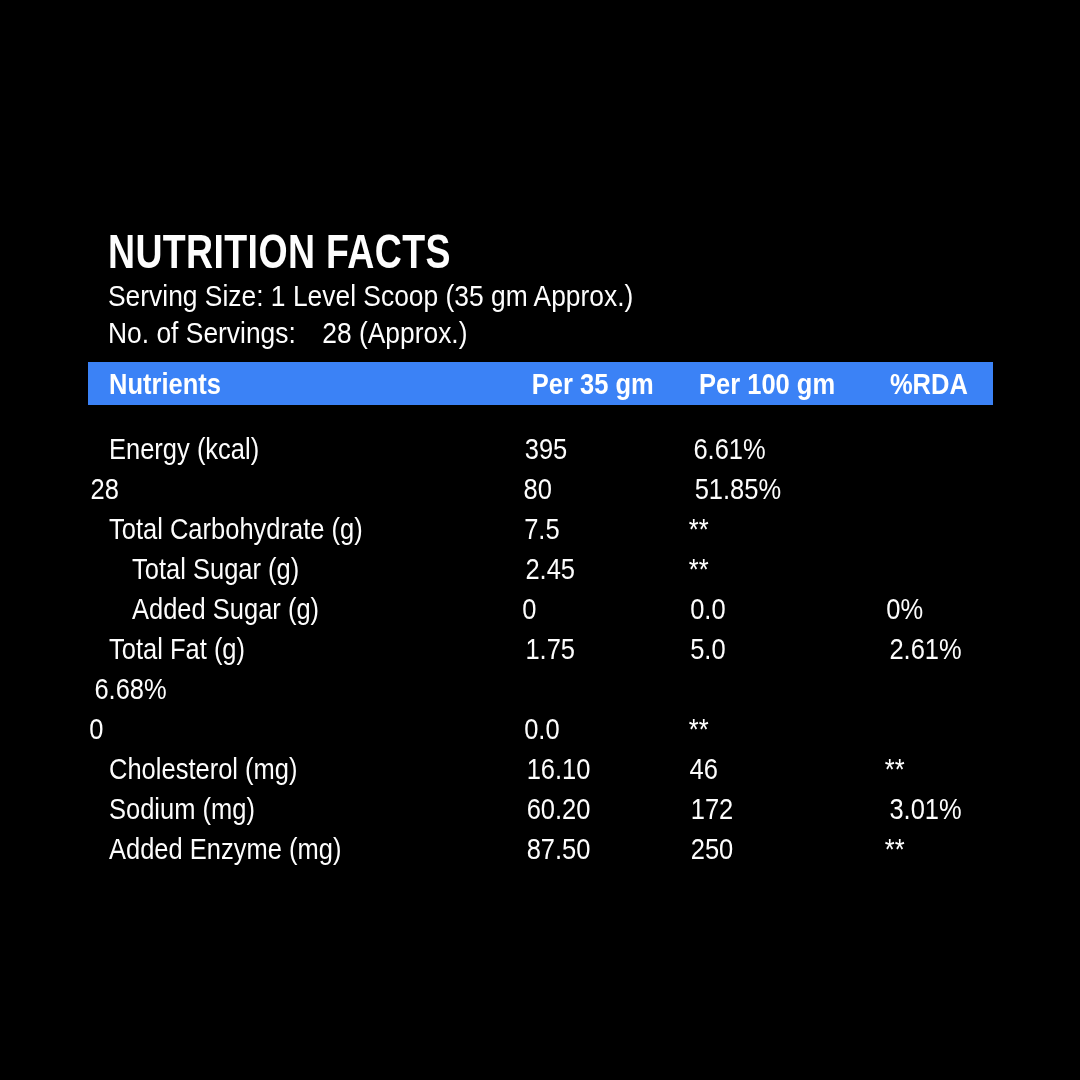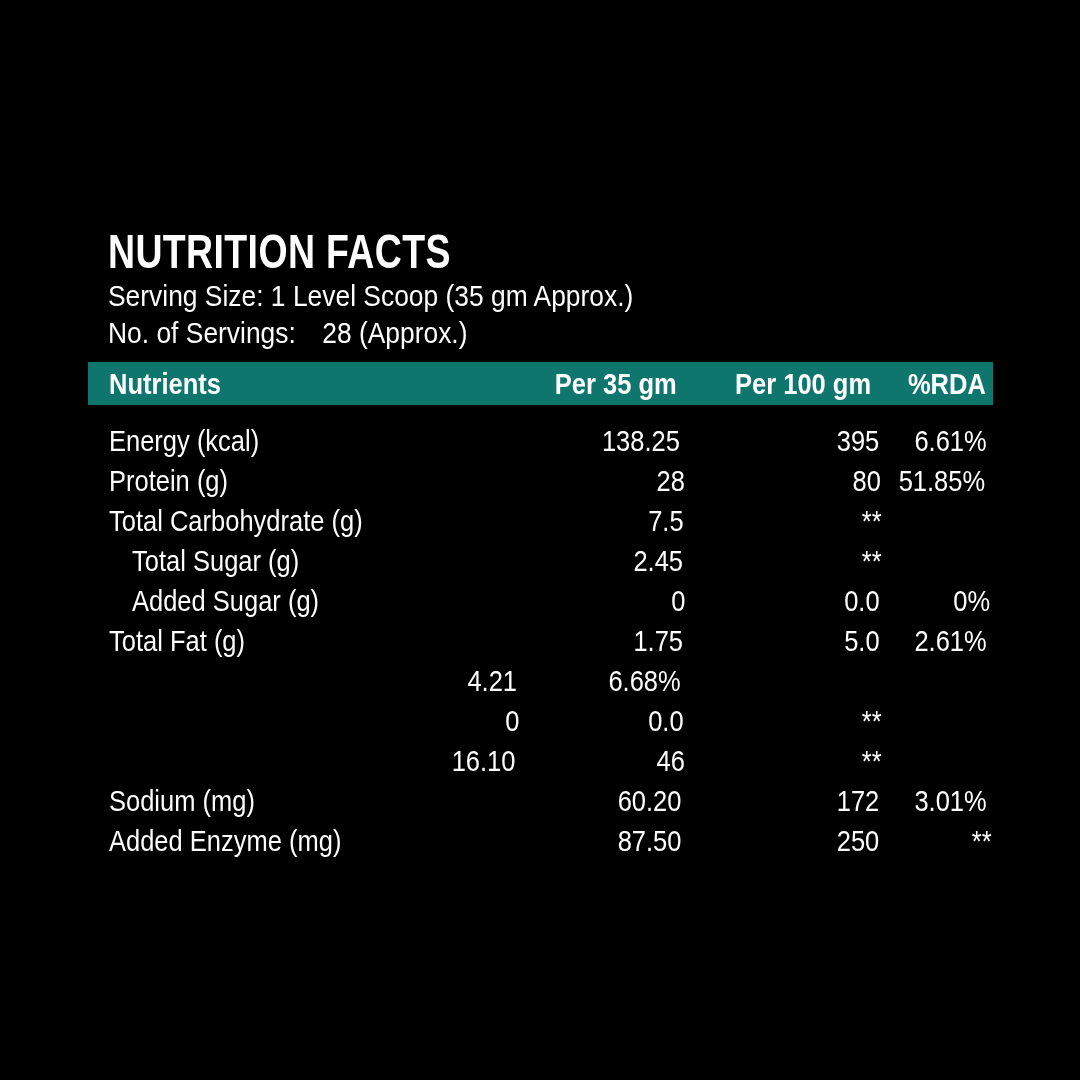--- a/index.html
+++ b/index.html
@@ -52,40 +52,40 @@
     left: 88px;
     top: 362px;
     width: 905px;
   }
   .grid-row {
     display: grid;
     grid-template-columns: 433px 166px 196px 110px;
     align-items: center;
   }
   .header-bar {
-    background: #0f766e;
+    background: #3b82f6;
     height: 43px;
     font-weight: bold;
   }
   .header-bar .cell { color: #ffffff; }
   .tbody {
-    margin-top: 16px;
+    margin-top: 24px;
   }
   .row { height: 40px; }
   .cell {
     font-size: 30px;
     line-height: 40px;
     white-space: nowrap;
     overflow: visible;
   }
   .cell.left {
     text-align: left;
     padding-left: 21px;
   }
-  .cell.center { text-align: right; }
+  .cell.center { text-align: left; }
   .cell.left .tx {
     display: inline-block;
     transform: scaleX(0.85);
     transform-origin: 0 50%;
   }
   .cell.center .tx {
     display: inline-block;
     transform: scaleX(0.85);
     transform-origin: 50% 50%;
   }
@@ -110,27 +110,25 @@
     <div class="grid-row header-bar">
       <div class="cell left"><span class="tx">Nutrients</span></div>
       <div class="cell center"><span class="tx">Per 35 gm</span></div>
       <div class="cell center"><span class="tx">Per 100 gm</span></div>
       <div class="cell center"><span class="tx">%RDA</span></div>
     </div>
 
     <div class="tbody">
   <div class="grid-row row">
     <div class="cell left"><span class="tx c-label">Energy (kcal)</span></div>
-    <div class="cell center"><span class="tx c-35">138.25</span></div>
     <div class="cell center"><span class="tx c-100">395</span></div>
     <div class="cell center"><span class="tx c-rda">6.61%</span></div>
   </div>
 
   <div class="grid-row row">
-    <div class="cell left"><span class="tx c-label">Protein (g)</span></div>
     <div class="cell center"><span class="tx c-35">28</span></div>
     <div class="cell center"><span class="tx c-100">80</span></div>
     <div class="cell center"><span class="tx c-rda">51.85%</span></div>
   </div>
 
   <div class="grid-row row">
     <div class="cell left"><span class="tx c-label">Total Carbohydrate (g)</span></div>
     <div class="cell center"><span class="tx c-100">7.5</span></div>
     <div class="cell center"><span class="tx c-rda">**</span></div>
   </div>
@@ -149,31 +147,31 @@
   </div>
 
   <div class="grid-row row">
     <div class="cell left"><span class="tx c-label">Total Fat (g)</span></div>
     <div class="cell center"><span class="tx c-35">1.75</span></div>
     <div class="cell center"><span class="tx c-100">5.0</span></div>
     <div class="cell center"><span class="tx c-rda">2.61%</span></div>
   </div>
 
   <div class="grid-row row">
-    <div class="cell center"><span class="tx c-100">4.21</span></div>
     <div class="cell center"><span class="tx c-rda">6.68%</span></div>
   </div>
 
   <div class="grid-row row">
     <div class="cell center"><span class="tx c-35">0</span></div>
     <div class="cell center"><span class="tx c-100">0.0</span></div>
     <div class="cell center"><span class="tx c-rda">**</span></div>
   </div>
 
   <div class="grid-row row">
+    <div class="cell left"><span class="tx c-label">Cholesterol (mg)</span></div>
     <div class="cell center"><span class="tx c-35">16.10</span></div>
     <div class="cell center"><span class="tx c-100">46</span></div>
     <div class="cell center"><span class="tx c-rda">**</span></div>
   </div>
 
   <div class="grid-row row">
     <div class="cell left"><span class="tx c-label">Sodium (mg)</span></div>
     <div class="cell center"><span class="tx c-35">60.20</span></div>
     <div class="cell center"><span class="tx c-100">172</span></div>
     <div class="cell center"><span class="tx c-rda">3.01%</span></div>

